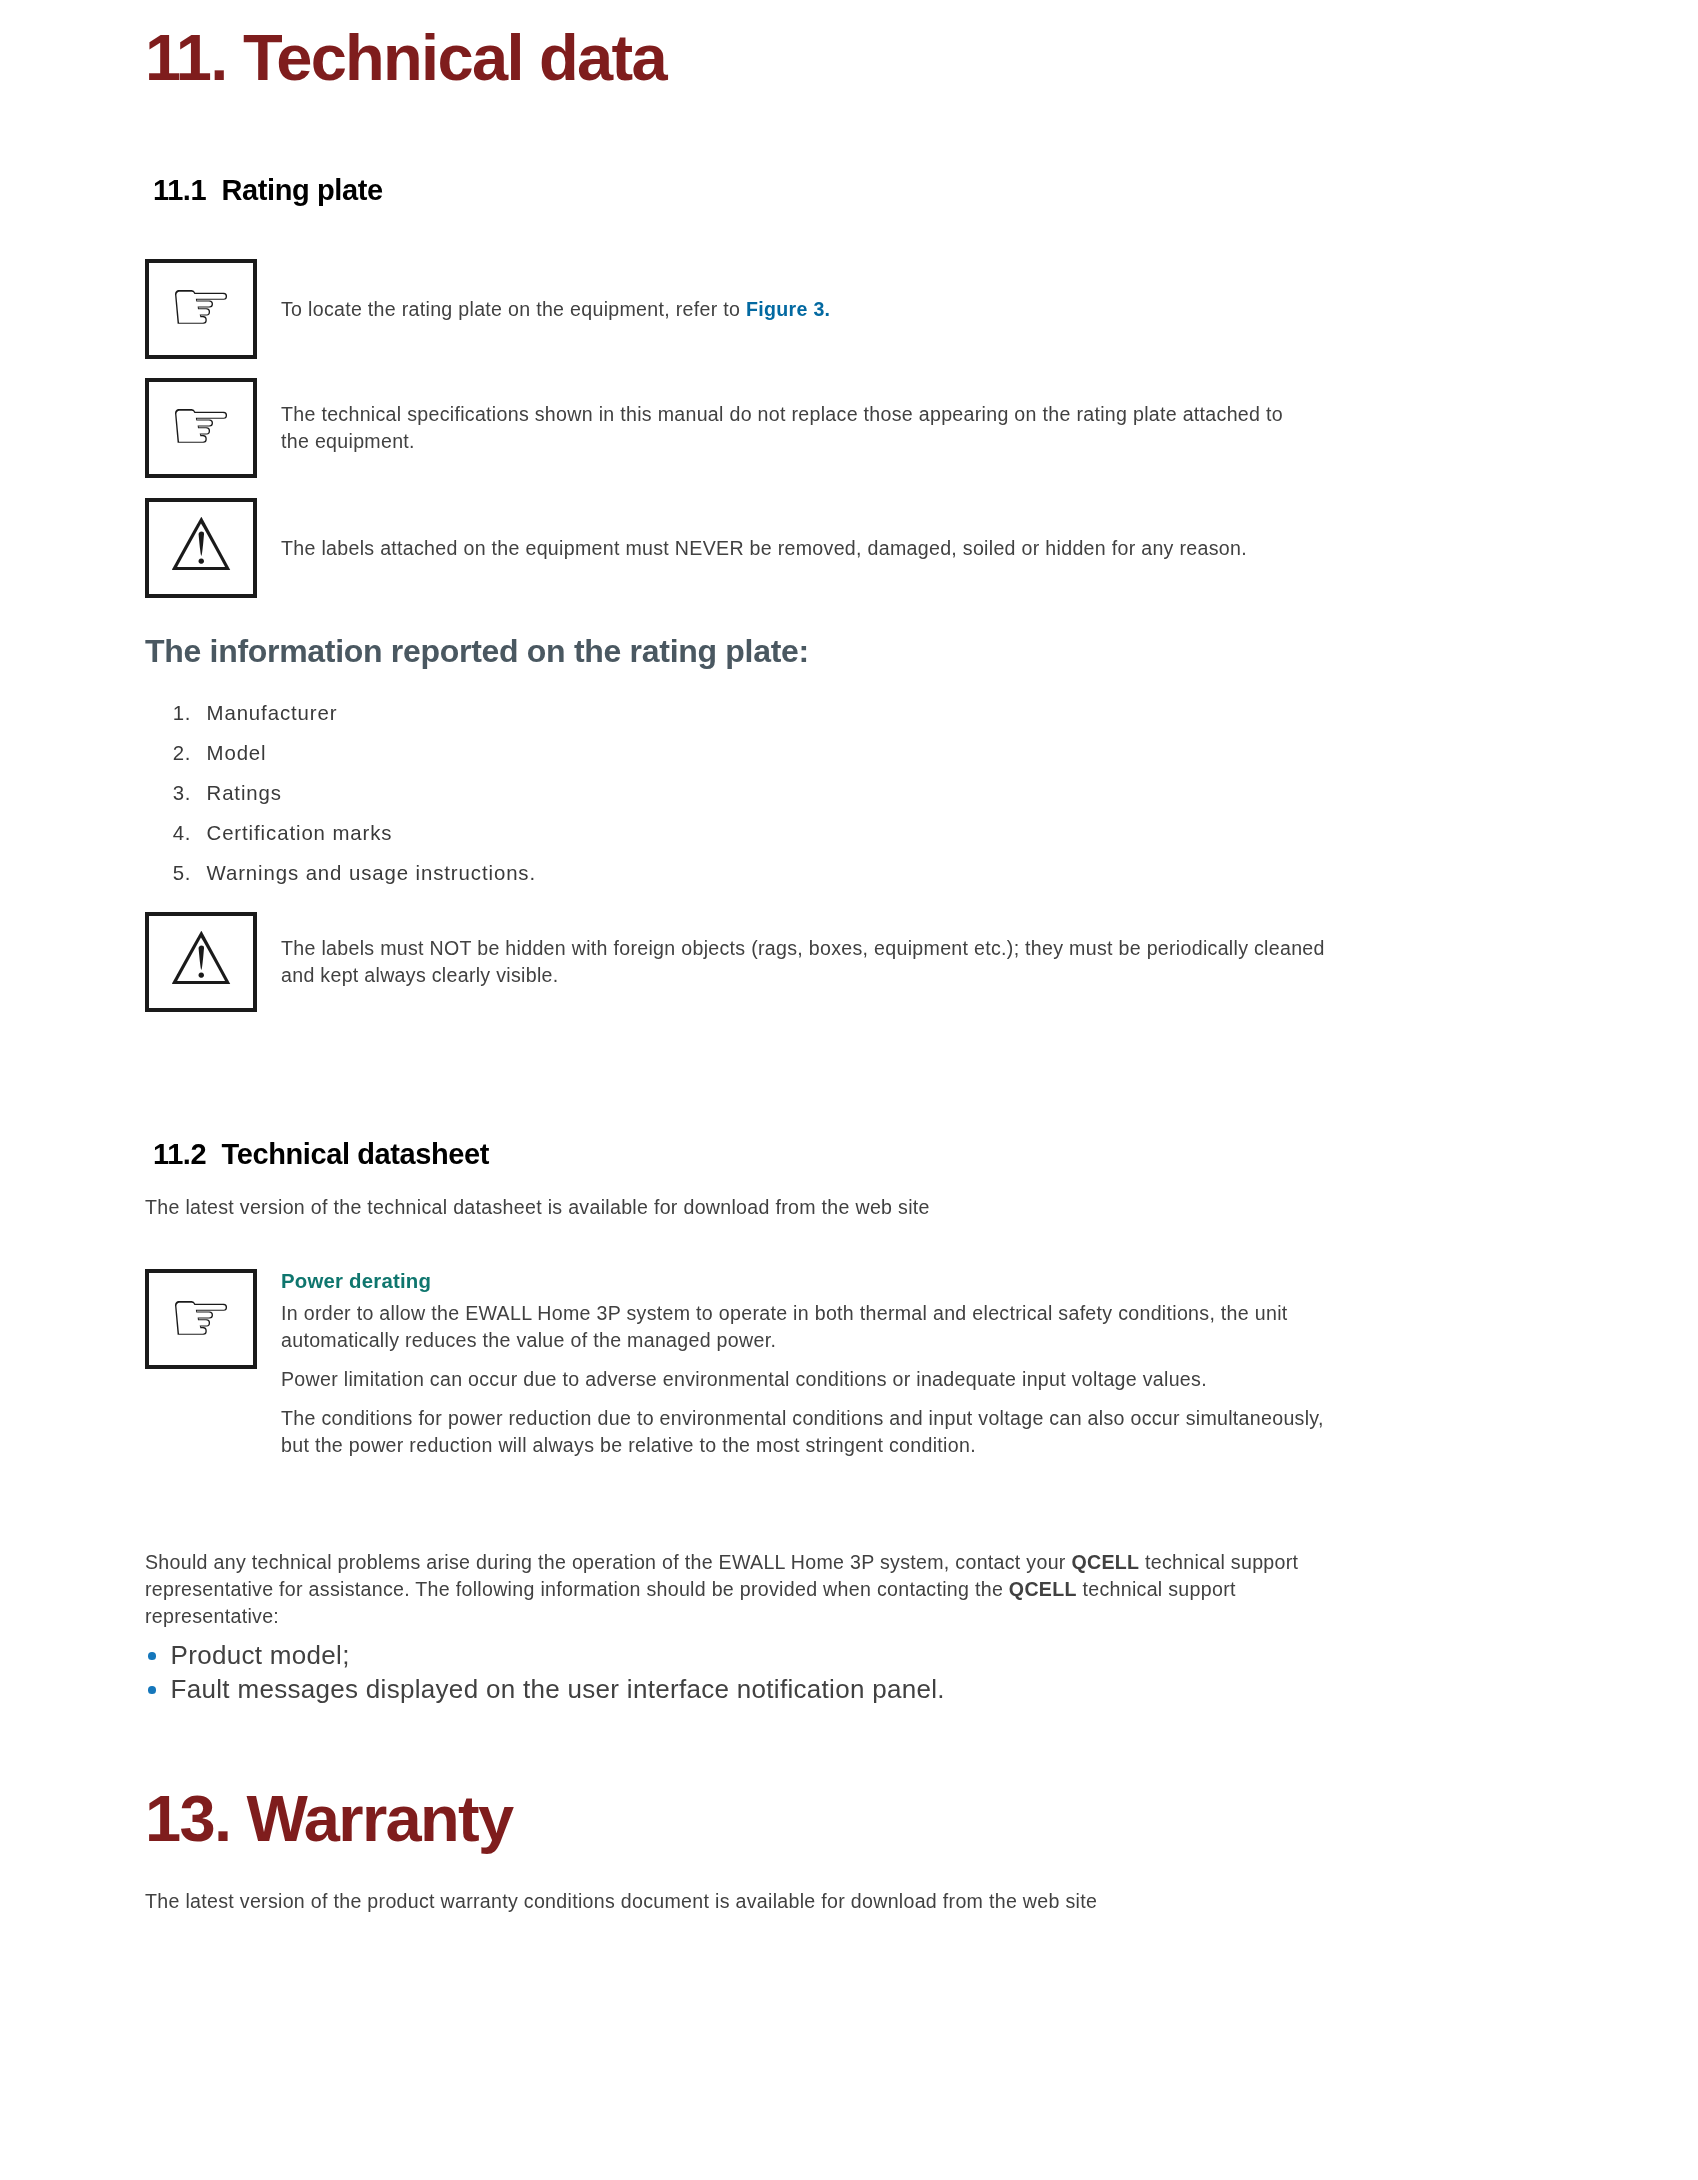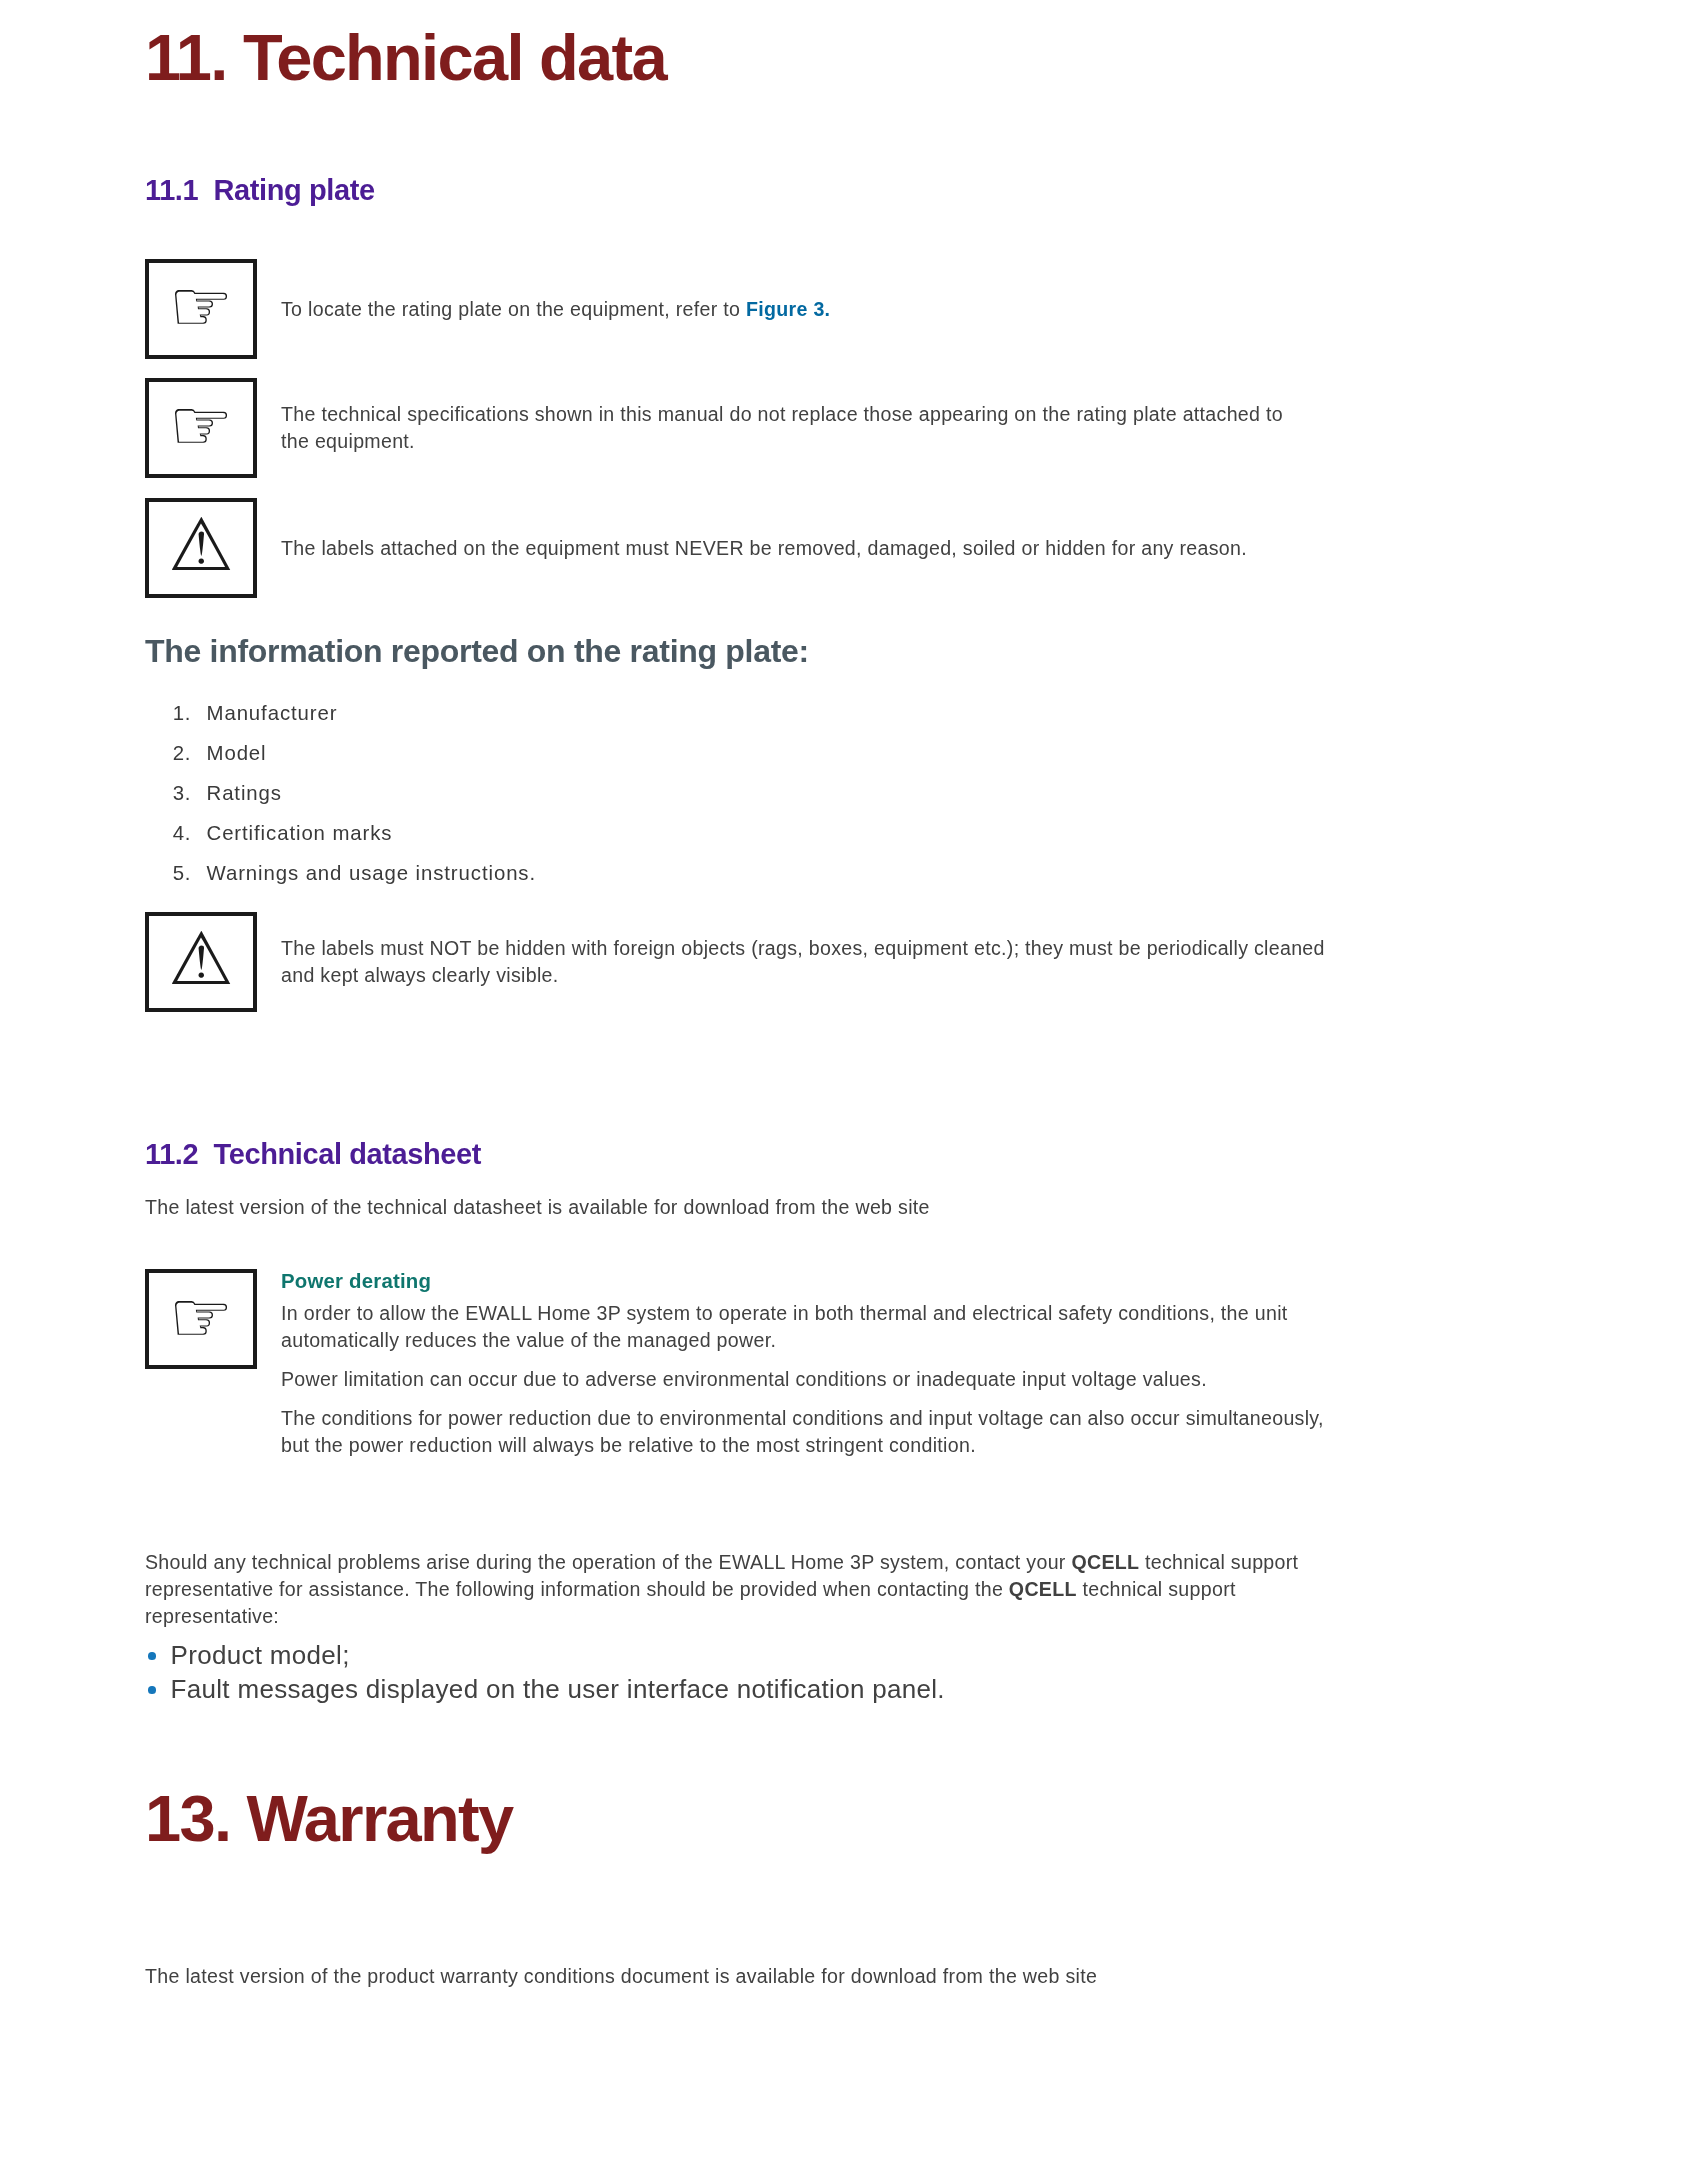--- a/index.html
+++ b/index.html
@@ -17,38 +17,38 @@
     font-size:65px; line-height:68px; font-weight:600;
     letter-spacing:-1.7px; color:#7f1d1d; margin:0;
   }
   #sec11-title { margin-top:24px; }
   #sec12-title { margin-top:85px; }
   #sec13-title { margin-top:82px; }
 
   
   .h2 {
     font-size:29px; line-height:36px; font-weight:700;
-    letter-spacing:-0.4px; color:#4c1d95; margin:0;
+    letter-spacing:-0.4px; color:#000000; margin:8px;
   }
   #sec11-1-title { margin-top:80px; }
   #sec11-2-title { margin-top:124px; }
 
   
   .h3-slate {
     font-size:32px; line-height:29px; font-weight:700;
     color:#4a5861; margin:39px 0 0 0; letter-spacing:-0.3px;
   }
 
   .body-text {
     font-size:19.6px; line-height:27px; letter-spacing:0.3px;
     color:#414141; margin:0;
   }
   #datasheet-intro { margin-top:22px; }
   #support-intro  { margin-top:90px; }
-  #warranty-intro { margin-top:110px; }
+  #warranty-intro { margin-top:35px; }
 
   .b { font-weight:700; }
   .slate { color:#0369a1; }
 
   
   .note { display:flex; align-items:center; }
   .note.top { align-items:flex-start; }
   #note-1 { margin-top:51px; }
   #note-2 { margin-top:19px; }
   #note-3 { margin-top:20.4px; }

